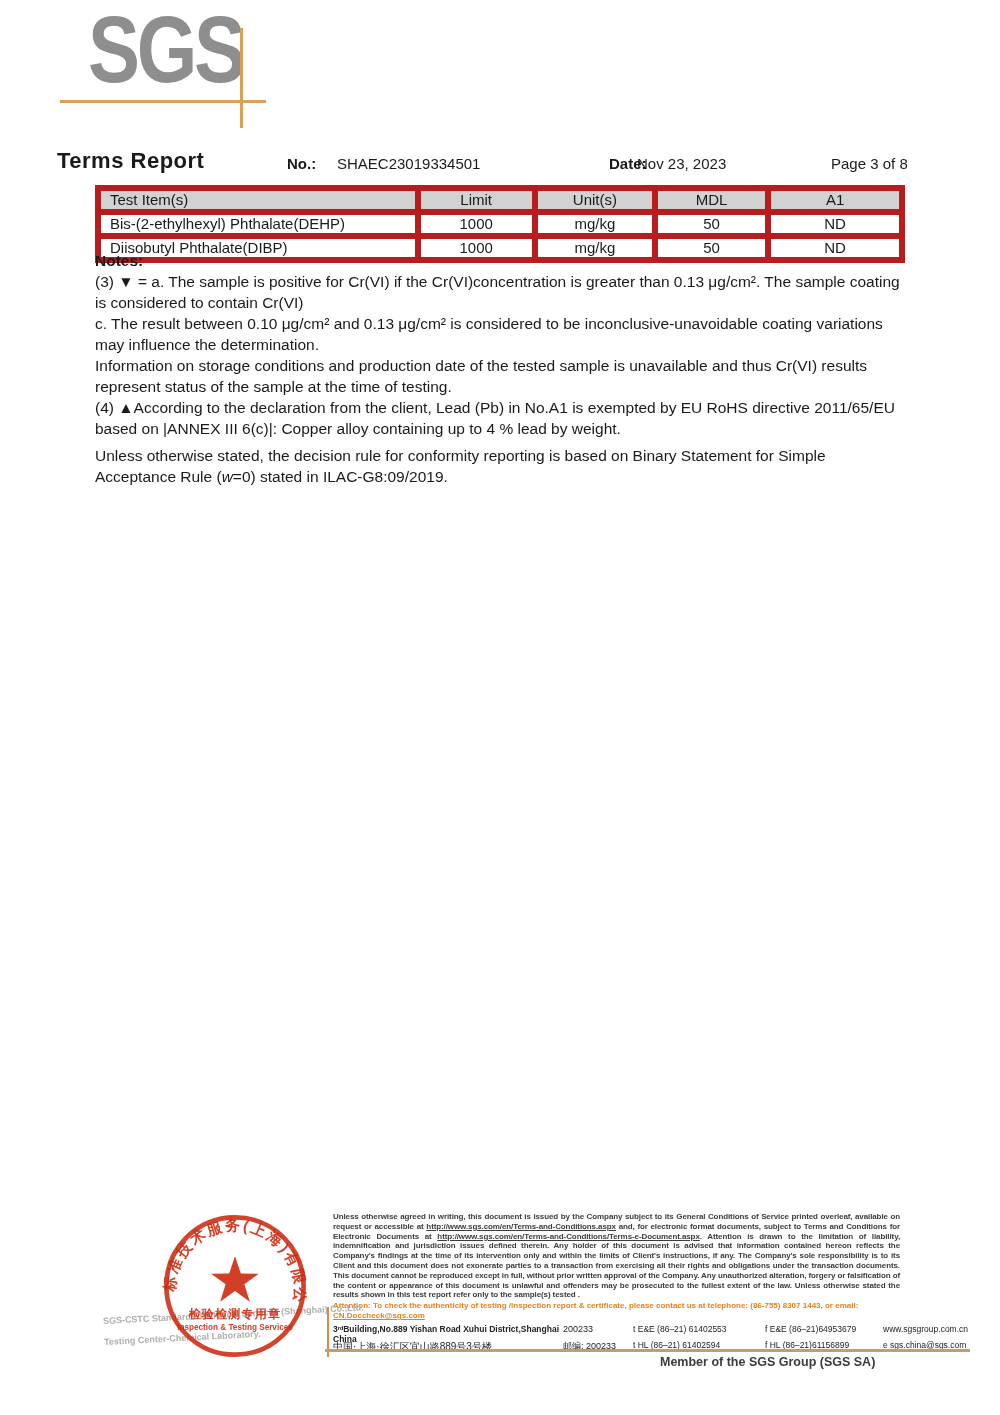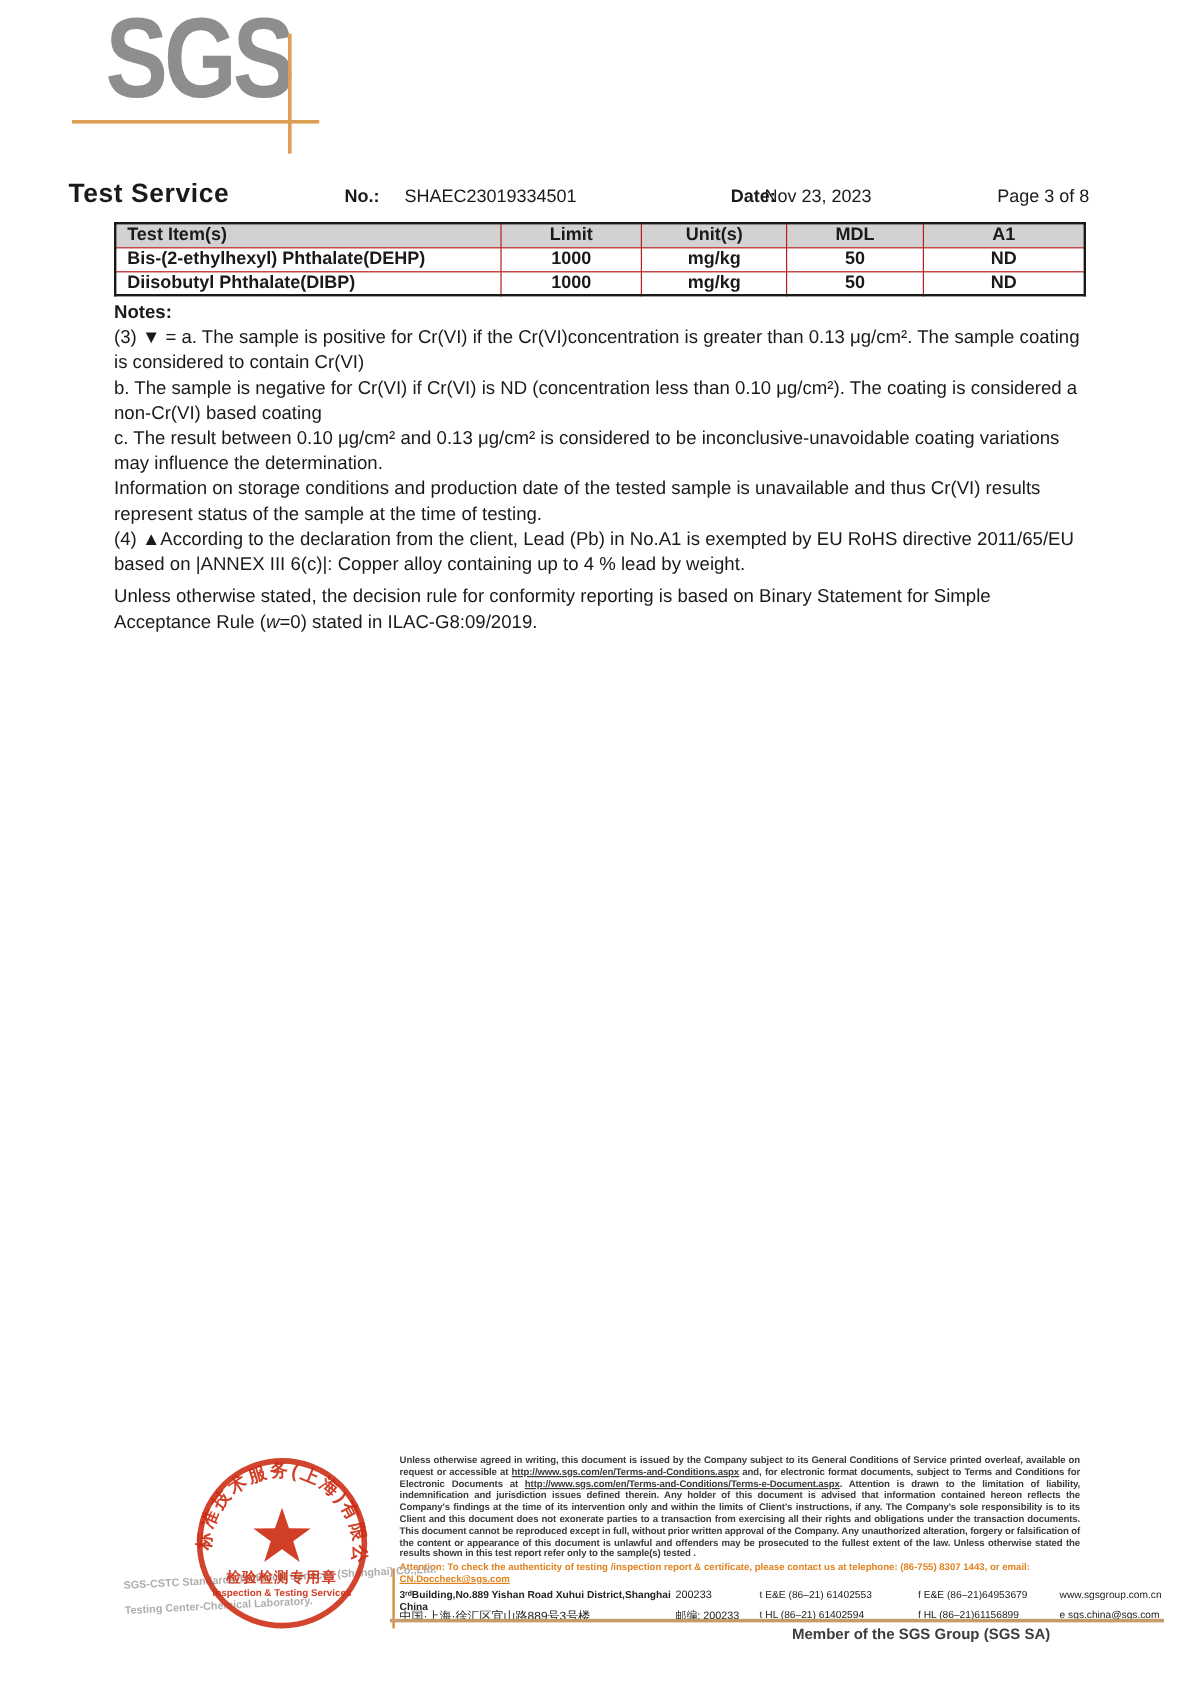--- a/index.html
+++ b/index.html
@@ -29,22 +29,22 @@
   .h-date-label { position:absolute; left:575px; top:7px; font-size:15px; font-weight:bold;margin-left:34px; }
   .h-date-value { position:absolute; left:637px; top:7px; font-size:15px; }
   .h-page       { position:absolute; left:831px; top:7px; font-size:15px; }
 
   
   .results-table {
     position:absolute; left:95px; top:185px; width:810px;
     border-collapse:collapse; font-size:15px;
   }
   .results-table th, .results-table td {
-    border:1px solid #b91c1c; height:20px; padding:0 6px;
-    font-weight:bold; text-align:center; line-height:18px;
+    border:6px solid #b91c1c; height:20px; padding:0 6px;
+    font-weight:normal; text-align:center; line-height:18px;
   }
   .results-table th { background:#d2d2d2; }
   .results-table th:first-child, .results-table td:first-child { text-align:left; padding-left:9px; }
   .results-table { border:2px solid #1a1a1a; }
   .col-item  { width:322px; }
   .col-limit { width:118px; }
   .col-unit  { width:121px; }
   .col-mdl   { width:114px; }
   .col-a1    { width:135px; }
 
@@ -96,21 +96,21 @@
 
 <div class="page">
 
   <div class="logo">
     <div class="sgs-text">SGS</div>
     <div class="h-line"></div>
     <div class="v-line"></div>
   </div>
 
   <div class="rpt-header">
-    <div class="rpt-title">Test Service</div>
+    <div class="rpt-title">Terms Report</div>
     <div class="h-no-label">No.:</div>
     <div class="h-no-value">SHAEC23019334501</div>
     <div class="h-date-label">Date:</div>
     <div class="h-date-value">Nov 23, 2023</div>
     <div class="h-page">Page 3 of 8</div>
   </div>
 
   <table class="results-table">
     <thead>
       <tr>
@@ -135,21 +135,20 @@
         <td>mg/kg</td>
         <td>50</td>
         <td>ND</td>
       </tr>
     </tbody>
   </table>
 
   <div class="notes">
     <p class="notes-heading">Notes:</p>
     <p>(3) ▼ = a. The sample is positive for Cr(VI) if the Cr(VI)concentration is greater than 0.13 μg/cm². The sample coating is considered to contain Cr(VI)</p>
-    <p>b. The sample is negative for Cr(VI) if Cr(VI) is ND (concentration less than 0.10 μg/cm²). The coating is considered a non-Cr(VI) based coating</p>
     <p>c. The result between 0.10 μg/cm² and 0.13 μg/cm² is considered to be inconclusive-unavoidable coating variations may influence the determination.</p>
     <p>Information on storage conditions and production date of the tested sample is unavailable and thus Cr(VI) results represent status of the sample at the time of testing.</p>
     <p>(4) ▲According to the declaration from the client, Lead (Pb) in No.A1 is exempted by EU RoHS directive 2011/65/EU based on |ANNEX III 6(c)|: Copper alloy containing up to 4 % lead by weight.</p>
     <p class="note-last"><span>Unless otherwise stated, the decision rule for conformity reporting is based on Binary Statement for Simple Acceptance Rule (</span><span class="italic-w">w</span><span>=0) stated in ILAC-G8:09/2019.</span></p>
   </div>
 
   <div class="gray-co-line gray-co-1">SGS-CSTC Standards Technical Services (Shanghai) Co.,Ltd.</div>
   <div class="gray-co-line gray-co-2">Testing Center-Chemical Laboratory.</div>
 
   <svg class="stamp-svg" viewBox="0 0 200 200">

